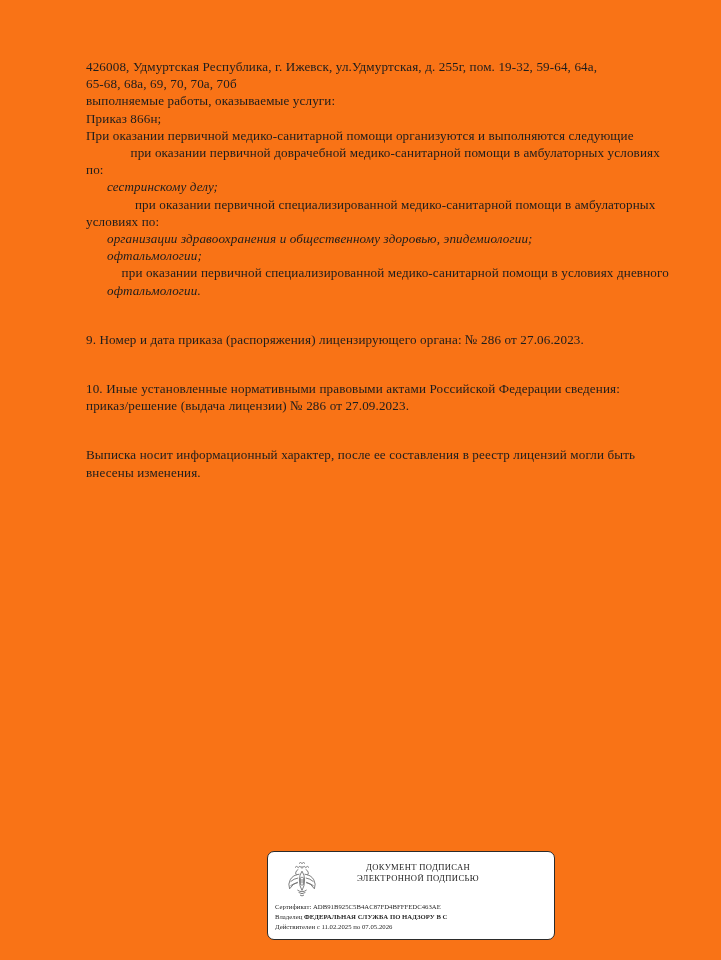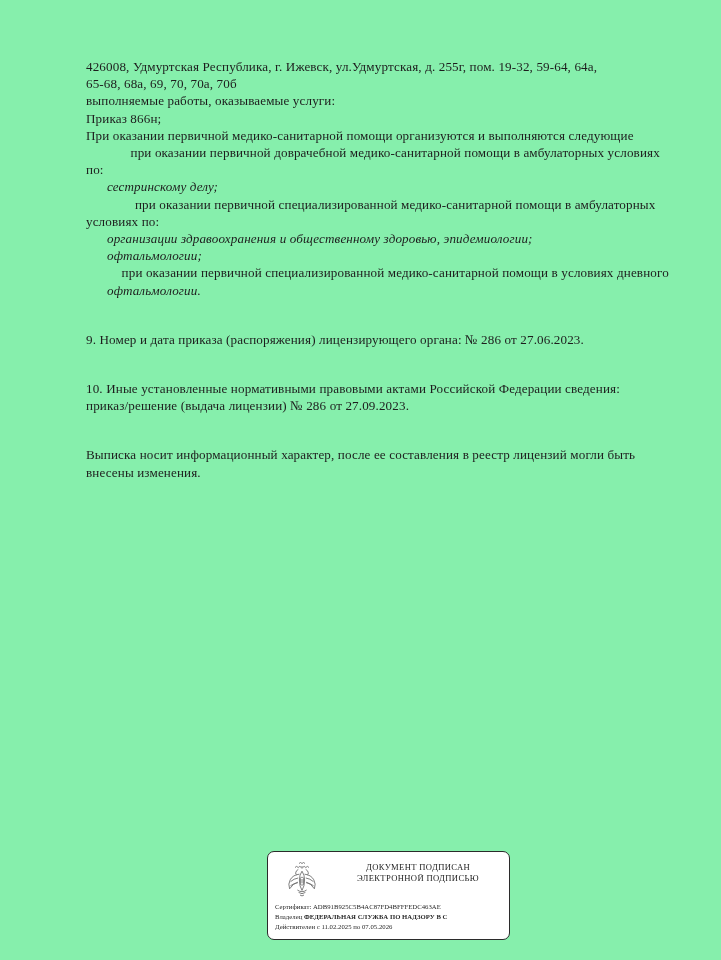--- a/index.html
+++ b/index.html
@@ -15,21 +15,21 @@
     font-family: "Liberation Serif", "DejaVu Serif", serif;
     color: #1b1b1b;
   }
 
   .page {
     position: absolute;
     left: 0;
     top: 0;
     width: 721px;
     height: 960px;
-    background: #86efac;
+    background: #f97316;
   }
 
   .doc-body {
     position: absolute;
     left: 86px;
     top: 58px;
     width: 608px;
   }
 
   .line {
@@ -43,21 +43,21 @@
   .ind-1 { padding-left: 7px; text-align: center; }
   .ind-2 { padding-left: 21px; font-style: italic; }
 
   .gap-block { margin-top: 32px; }
 
   
   .sig-stamp {
     position: absolute;
     left: 267px;
     top: 851px;
-    width: 243px;
+    width: 288px;
     height: 89px;
     border: 1.4px solid #2b2b2b;
     border-radius: 7px;
     box-sizing: border-box;
     overflow: hidden;
     background: #ffffff;
   }
 
   .sig-head {
     position: absolute;

